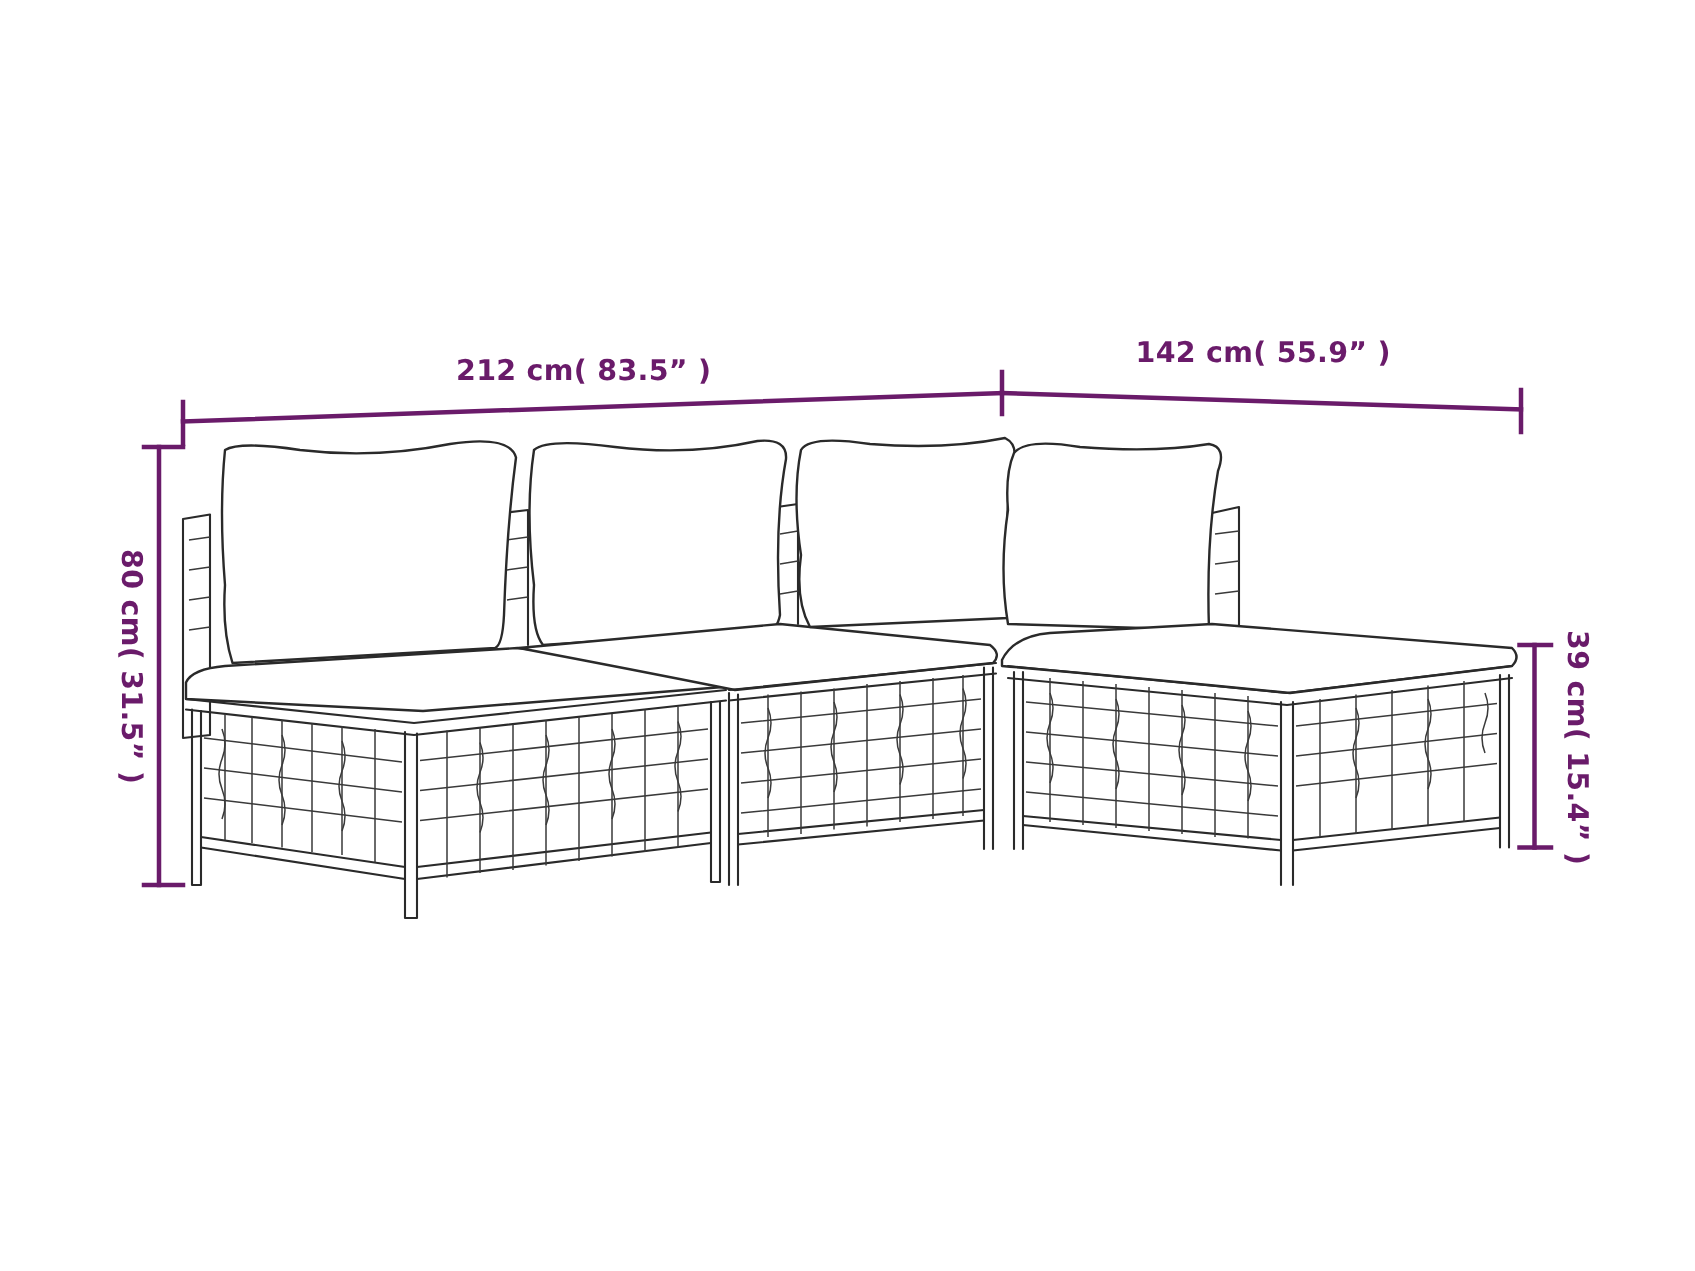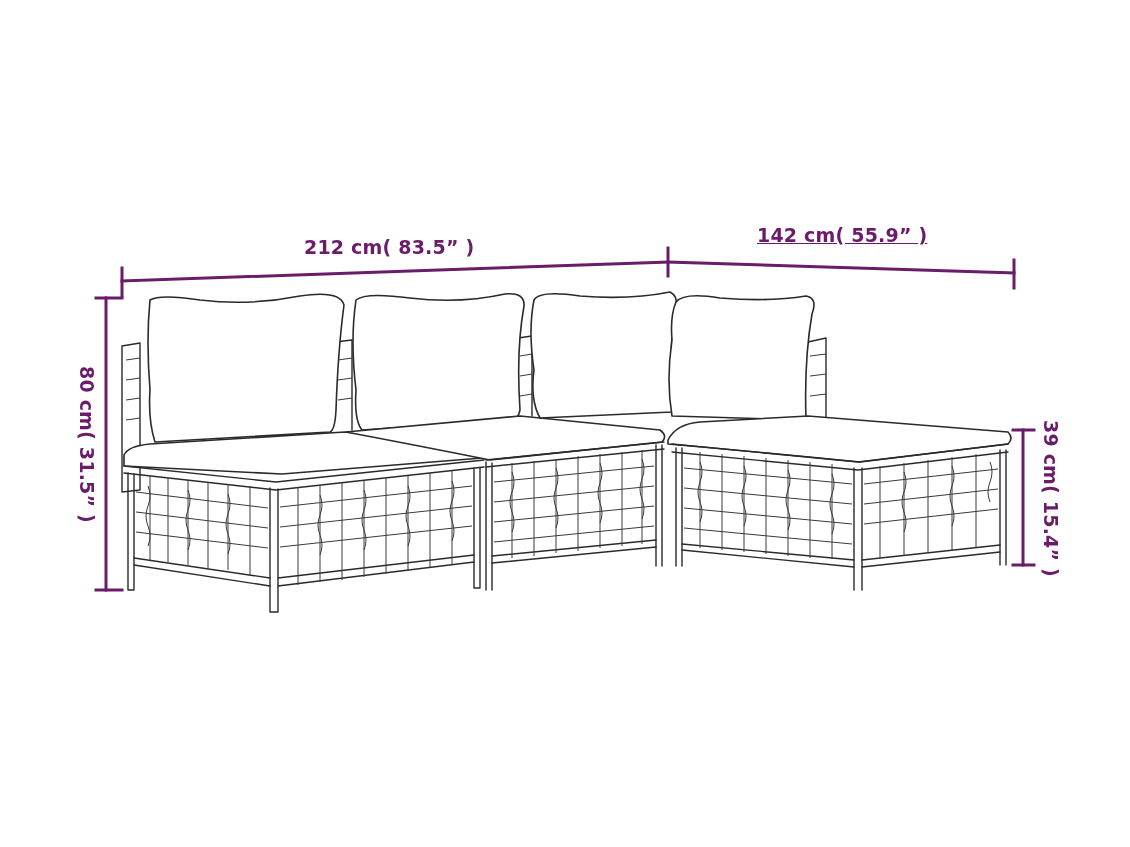--- a/index.html
+++ b/index.html
@@ -101,15 +101,15 @@
     <path class="ln-thin" d="M700 452 L700 548 M722 454 L722 550 M744 456 L744 552 M766 458 L766 554 M788 460 L788 556 M810 462 L810 558 M832 464 L832 559"></path>
     <path class="ln-thin" d="M880 466 L880 558 M904 463 L904 556 M928 460 L928 553 M952 457 L952 550 M976 454 L976 548"></path>
     <path class="ln-thin" d="M684 468 L852 484 M684 488 L852 504 M684 508 L852 524 M684 528 L852 544"></path>
     <path class="ln-thin" d="M864 484 L998 469 M864 504 L998 489 M864 524 L998 509"></path>
     <path class="ln-thin" d="M700 462 q4 10 0 20 q-4 10 0 20 q4 10 0 20 M744 466 q4 10 0 20 q-4 10 0 20 q4 10 0 20 M788 470 q4 10 0 20 q-4 10 0 20 q4 10 0 20 M832 474 q4 10 0 20 q-4 10 0 20 q4 10 0 20"></path>
     <path class="ln-thin" d="M904 472 q4 10 0 20 q-4 10 0 20 q4 10 0 20 M952 466 q4 10 0 20 q-4 10 0 20 q4 10 0 20 M990 462 q4 10 0 20 q-4 10 0 20"></path>
   </g>
 </svg>
 
 <div class="dim-label" style="left:304px; top:236px;">212 cm( 83.5”  )</div>
-<div class="dim-label" style="left:757px; top:224px;text-decoration:underline;">142 cm( 55.9”  )</div>
+<div class="dim-label" style="left:757px; top:224px;">142 cm( 55.9”  )</div>
 <div class="dim-label vertical" style="left:98px; top:366px;">80 cm( 31.5”  )</div>
 <div class="dim-label vertical" style="left:1062px; top:420px;">39 cm( 15.4”  )</div>
 
 </body></html>

